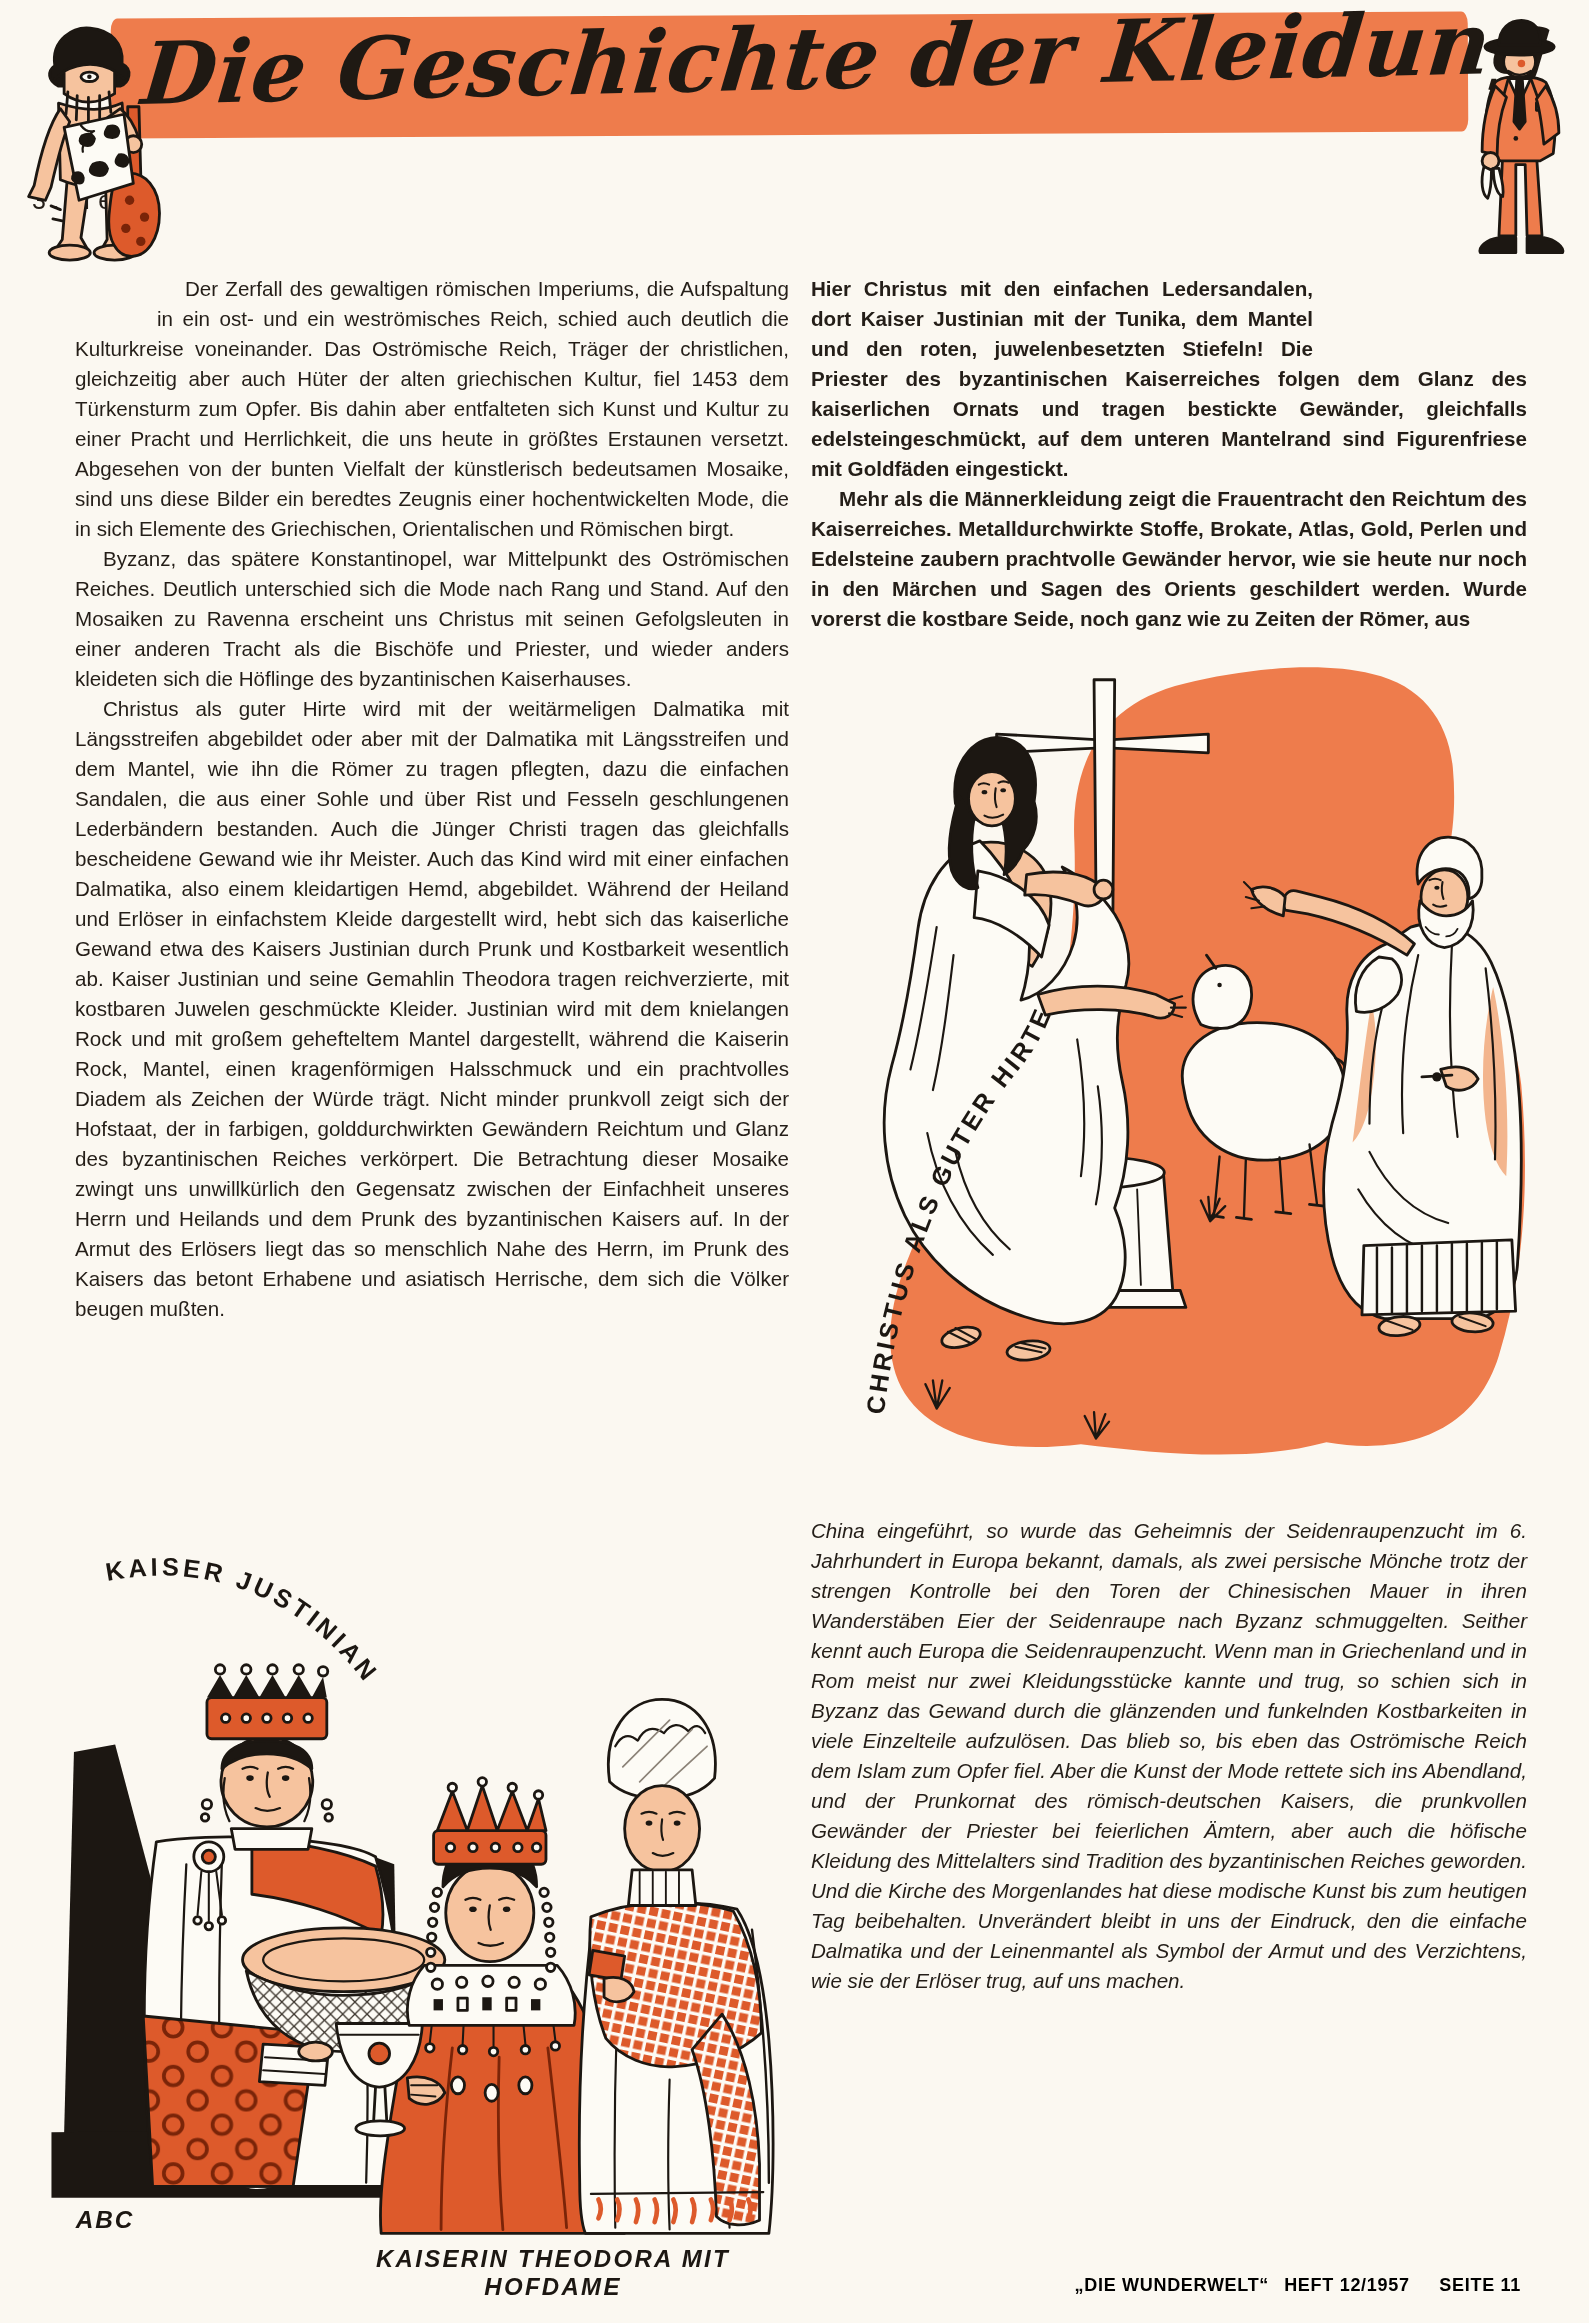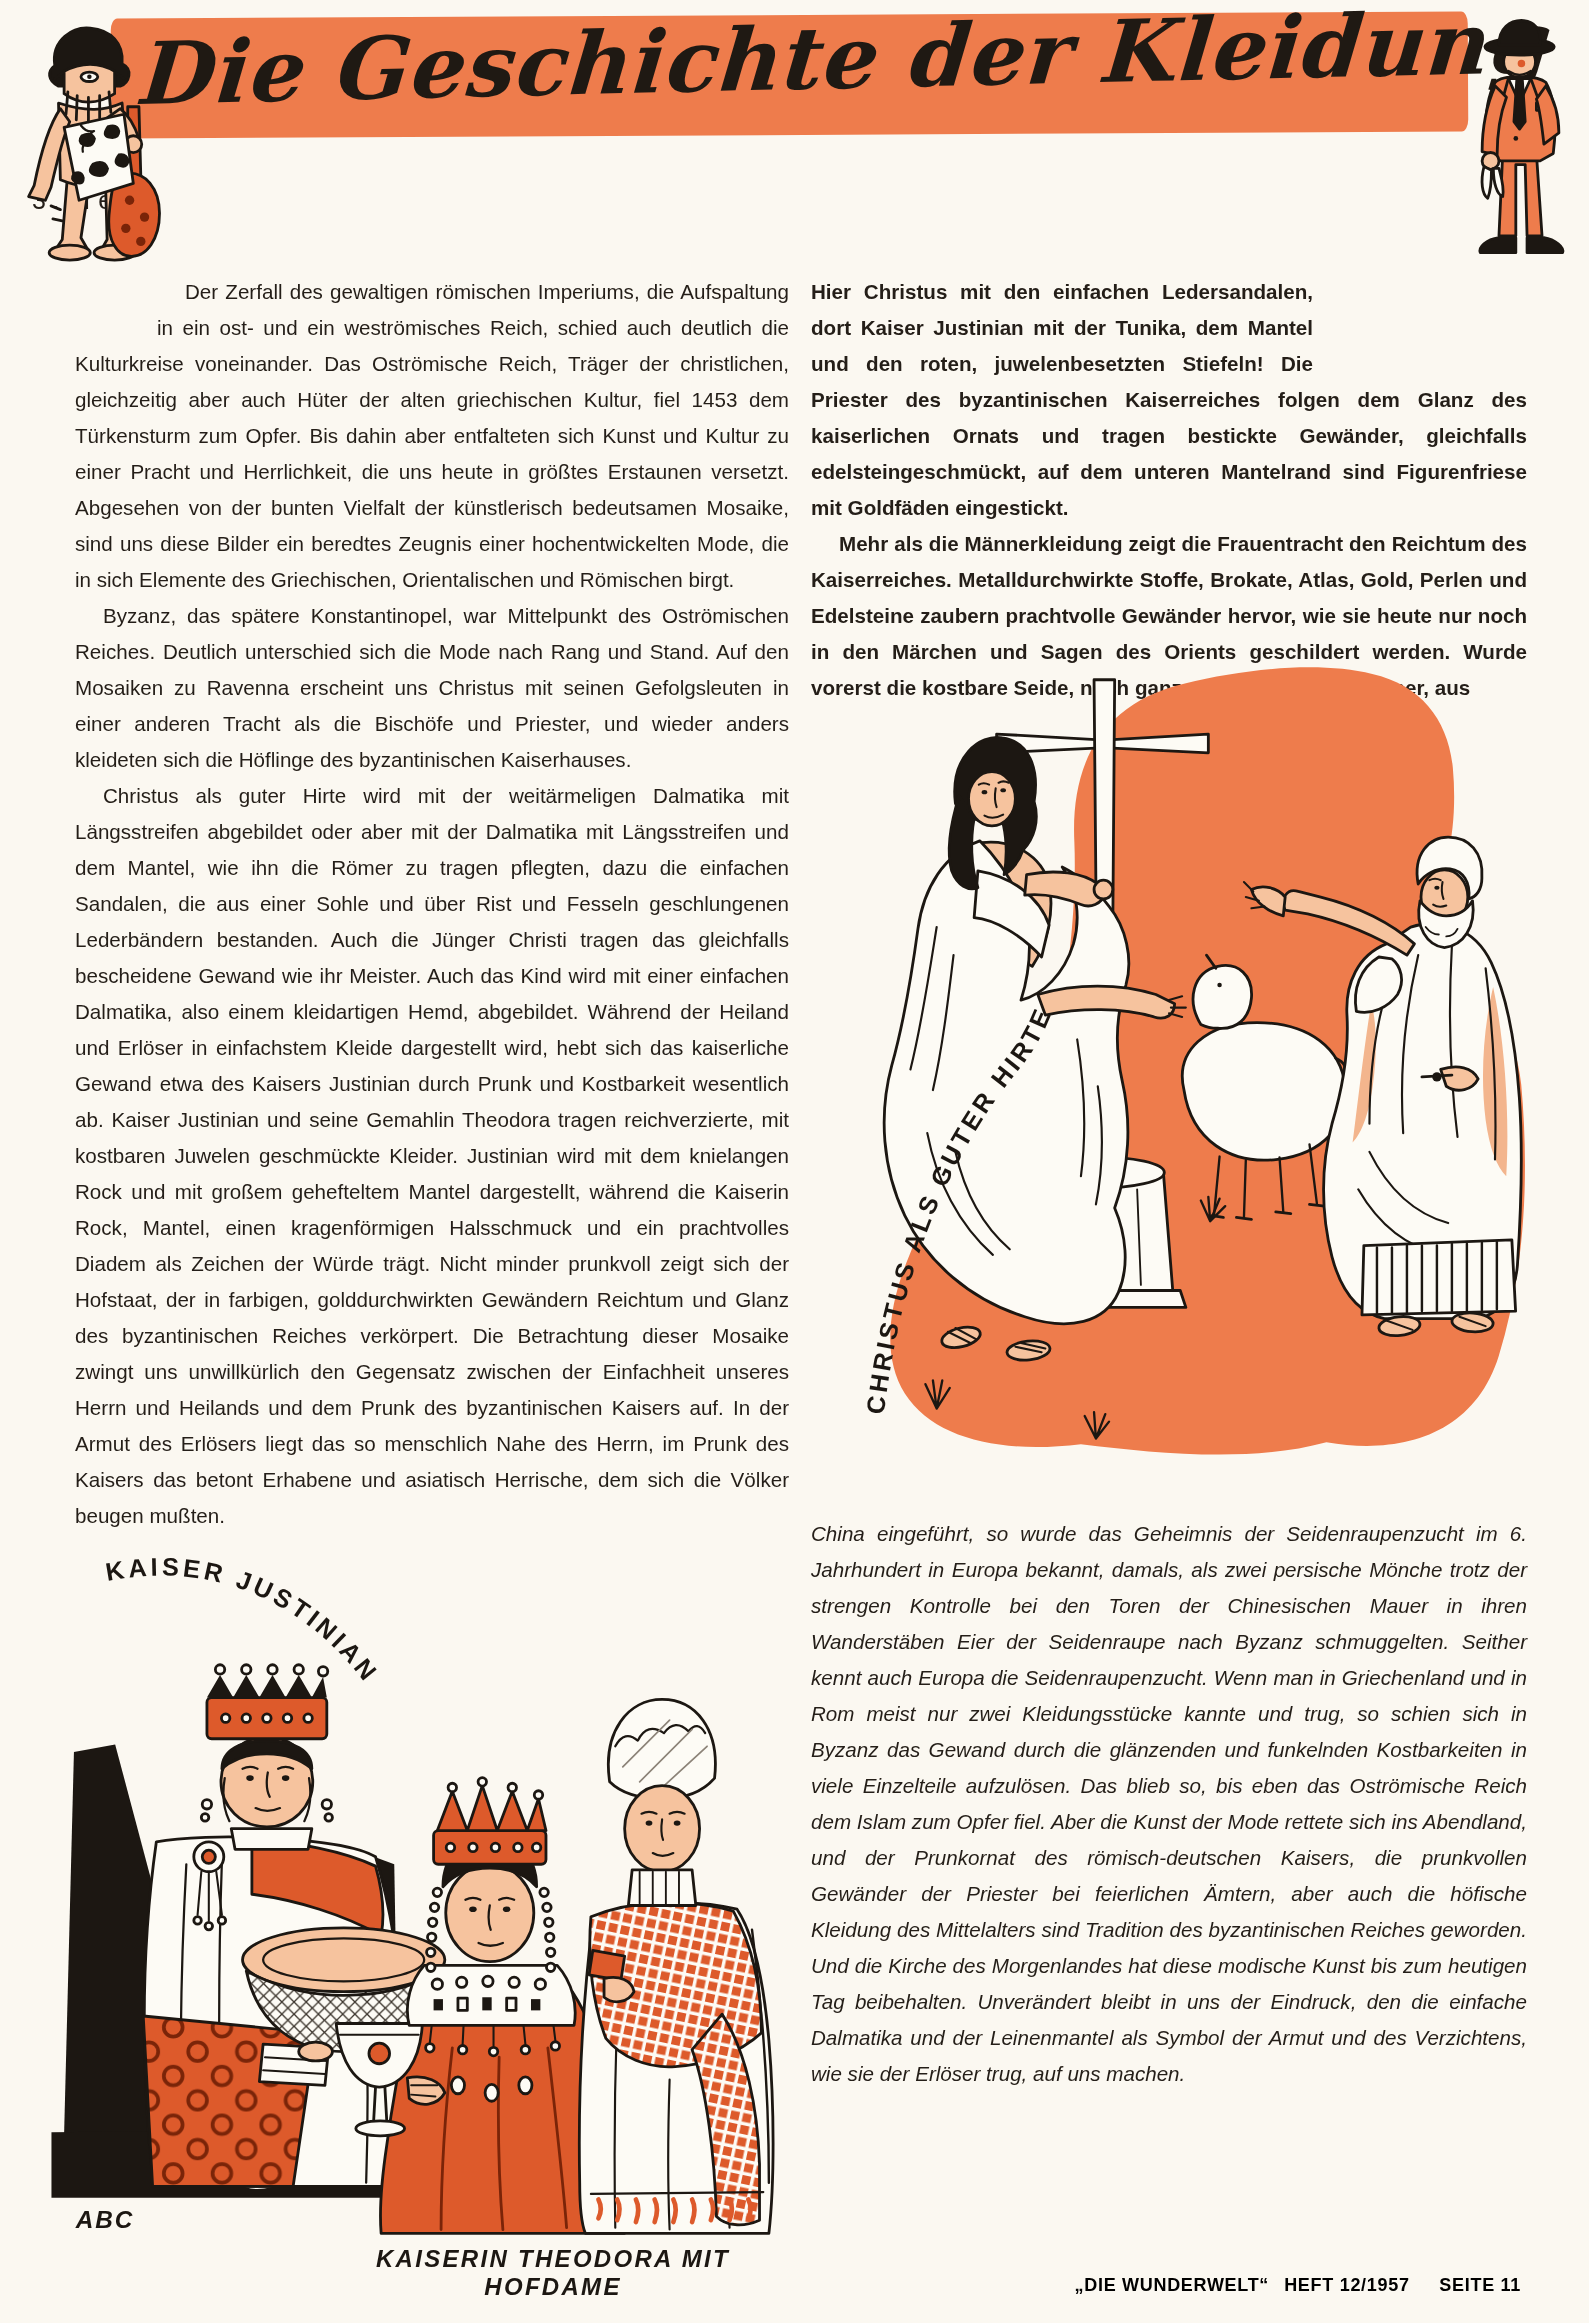--- a/index.html
+++ b/index.html
@@ -23,21 +23,21 @@
     transform:rotate(-1.3deg) skewX(-7deg);
   }
   .subtitle {
     position:absolute; left:0; top:186px; width:1480px; text-align:left;
     font-size:25px; font-weight:500; letter-spacing:6.6px; color:#241e18;margin-left:32px;
   }
 
   
   .col { position:absolute; }
   .col p {
-    margin:0; text-align:justify; font-size:20.6px; line-height:36px;
+    margin:0; text-align:justify; font-size:20.6px; line-height:30px;
     color:#241e18;
   }
   .col p.indent { text-indent:28px; }
   .spacer-l { float:left; width:82px; height:53px; }
   .spacer-r { float:right; width:214px; height:81px; }
 
   
   .hand {
     font-weight:700; font-style:italic; letter-spacing:2.3px;
     font-size:24px; color:#1c1712;

